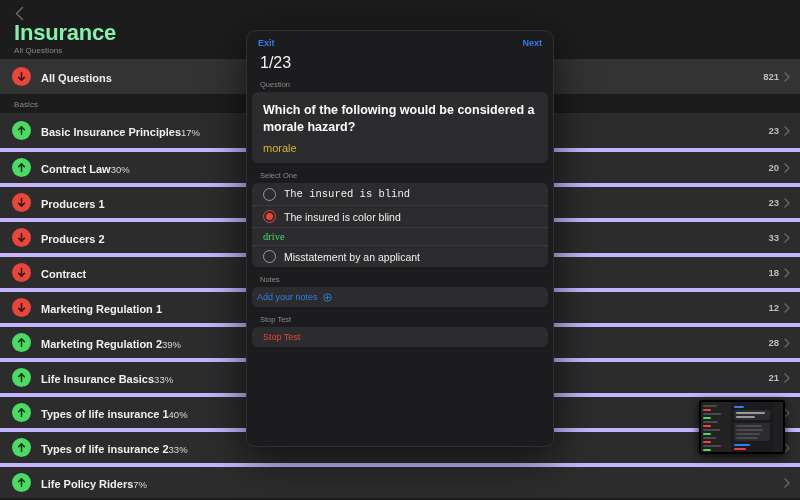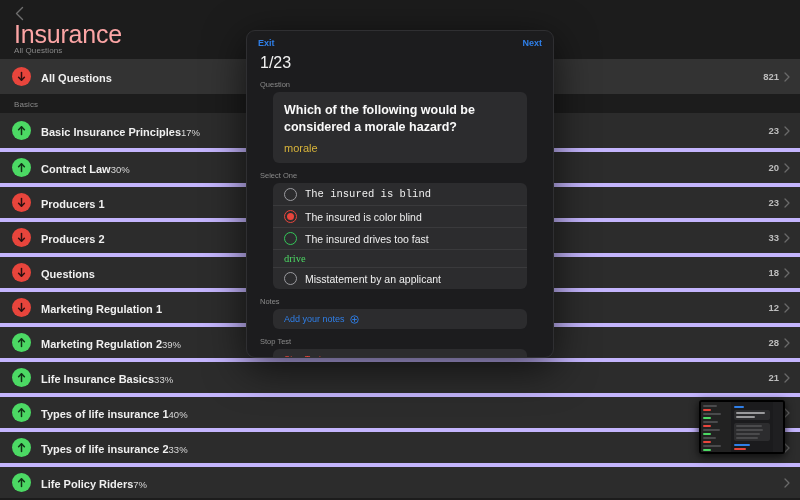--- a/index.html
+++ b/index.html
@@ -22,21 +22,21 @@
   .back-chevron {
     position: absolute; left: 8px; top: 2px;
     width: 22px; height: 22px;
     display: flex; align-items: center; justify-content: center;
     color: #6e6e6e;
   }
   .back-chevron svg { display: block; }
 
   .page-title {
     position: absolute; left: 14px; top: 20px;
-    font-size: 25px; font-weight: normal; color: #fca5a5;
+    font-size: 22px; font-weight: bold; color: #86efac;
     letter-spacing: -0.2px;
   }
 
   .group-label {
     font-size: 8px; color: #8a8a8a;
     padding: 0 0 4px 14px; letter-spacing: 0.1px;
   }
 
   .list-wrap { position: absolute; left: 0; top: 46px; right: 0; bottom: 0; }
 
@@ -73,21 +73,21 @@
     display: flex; align-items: center; gap: 5px;
     flex: 0 0 auto; color: #bdbdbd;
   }
   .row-count { font-size: 9.5px; font-weight: bold; }
   .row-chevron { color: #6a6a6a; display: flex; }
 
   
   .sheet {
     position: absolute;
     left: 246px; top: 30px;
-    width: 308px; height: 328px;
+    width: 308px; height: 417px;
     background: #1c1c1e;
     border-radius: 9px;
     border: 1px solid #2f2f32;
     box-shadow: 0 10px 40px rgba(0,0,0,.65);
     overflow: hidden;
   }
   .sheet-bar {
     display: flex; align-items: center; justify-content: space-between;
     padding: 7px 11px 4px 11px;
   }
@@ -97,21 +97,21 @@
     padding: 2px 13px 0 13px;
     font-size: 16px; font-weight: normal; color: #f2f2f2;
   }
 
   .sec-label {
     font-size: 7.5px; color: #8a8a8a;
     padding: 8px 0 3px 13px;
   }
 
   .card {
-    margin: 0 26px;
+    margin: 0 5px;
     background: #2c2c2e;
     border-radius: 6px;
     overflow: hidden;
   }
 
   .q-text {
     padding: 10px 11px 4px 11px;
     font-size: 12.5px; font-weight: bold; color: #fafafa;
     line-height: 1.32;
   }
@@ -144,21 +144,21 @@
 
   .opt-tag {
     padding: 3px 11px 3px 11px;
     font-size: 10.5px; color: #4cd964;
     border-top: 1px solid #3a3a3c;
     font-family: Liberation Serif, serif;
   }
 
   .notes-row {
     display: flex; align-items: center; gap: 5px;
-    padding: 5px 11px; height: 20px;
+    padding: 5px 5px; height: 20px;
   }
   .notes-label { font-size: 9px; color: #2f7fe8; }
   .notes-icon { color: #2f7fe8; display: flex; }
 
   .stop-row { padding: 5px 11px; height: 20px; display: flex; align-items: center; }
   .stop-label { font-size: 9px; color: #e8453c; }
 
   
   .pip {
     position: absolute; right: 15px; bottom: 46px;
@@ -292,21 +292,21 @@
                 </span>
               </span>
             </div>
             <div class="row">
               <span class="badge down">
                 <svg width="11" height="11" viewBox="0 0 11 11" fill="none" stroke="#2a1010" stroke-width="1.5" stroke-linecap="round" stroke-linejoin="round">
                   <line x1="5.5" y1="1.6" x2="5.5" y2="9"></line>
                   <polyline points="2.6,6.2 5.5,9.2 8.4,6.2"></polyline>
                 </svg>
               </span>
-              <span class="row-texts"><span class="row-title">Questions</span></span>
+              <span class="row-texts"><span class="row-title">Contract</span></span>
               <span class="row-right">
                 <span class="row-count">18</span>
                 <span class="row-chevron">
                   <svg width="6" height="10" viewBox="0 0 6 10" fill="none" stroke="currentColor" stroke-width="1.3" stroke-linecap="round" stroke-linejoin="round">
                     <polyline points="1,1 5,5 1,9"></polyline>
                   </svg>
                 </span>
               </span>
             </div>
             <div class="row">
@@ -434,24 +434,20 @@
     <div class="sec-label">Select One</div>
     <div class="card">
       <div id="options-list">
           <div class="opt">
             <span class="radio"></span>
             <span class="opt-label">The insured is blind</span>
           </div>
           <div class="opt">
             <span class="radio sel-red"></span>
             <span class="opt-label">The insured is color blind</span>
-          </div>
-          <div class="opt">
-            <span class="radio sel-green"></span>
-            <span class="opt-label">The insured drives too fast</span>
           </div>
         </div>
       <div class="opt-tag">drive</div>
       <div class="opt">
         <span class="radio"></span>
         <span class="opt-label">Misstatement by an applicant</span>
       </div>
     </div>
 
     <div class="sec-label">Notes</div>

